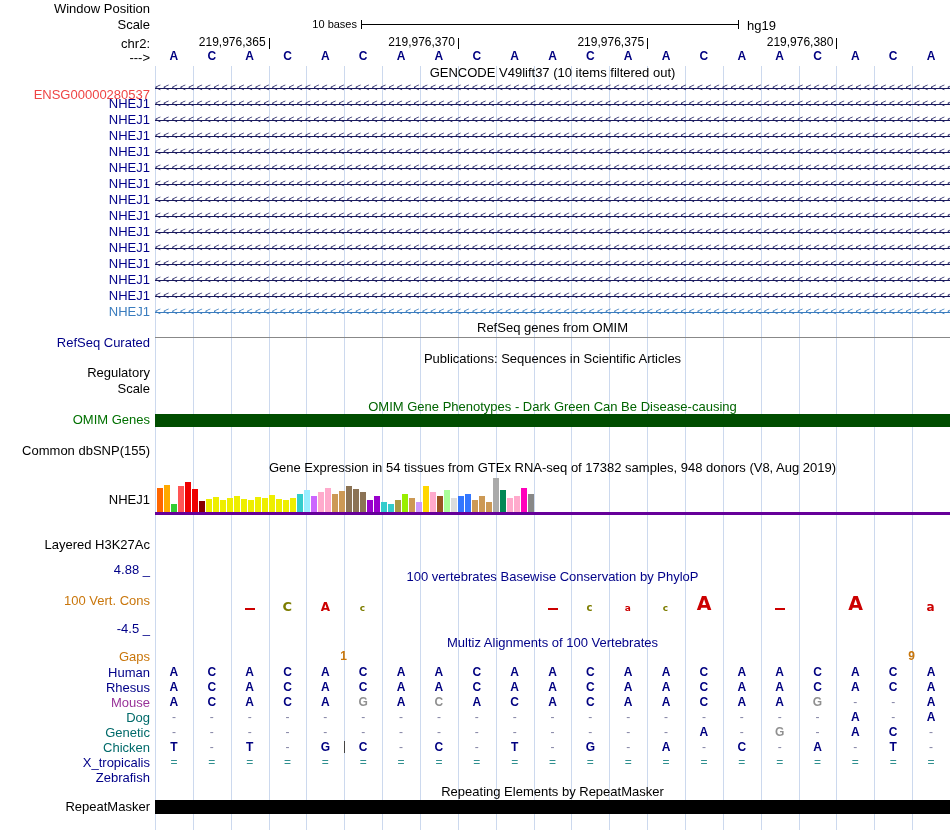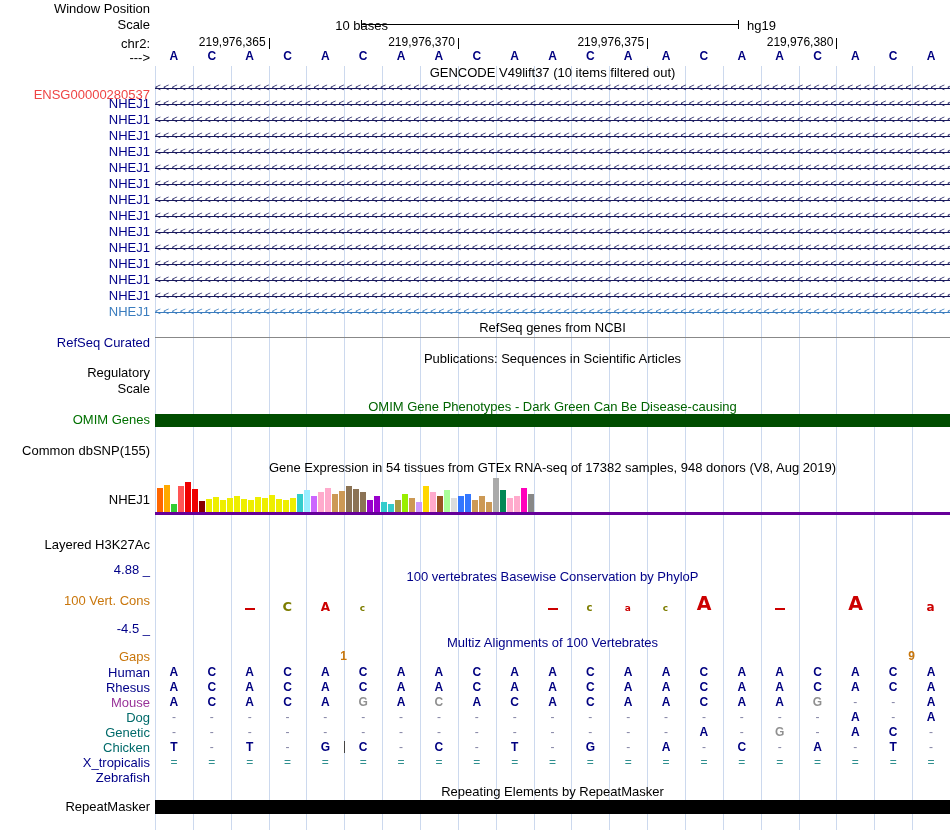--- a/index.html
+++ b/index.html
@@ -54,21 +54,21 @@
       <div class="grid" style="left: 760.714px; background: rgb(204, 217, 238);"></div>
       <div class="grid" style="left: 798.571px; background: rgb(204, 217, 238);"></div>
       <div class="grid" style="left: 836.429px; background: rgb(204, 217, 238);"></div>
       <div class="grid" style="left: 874.286px; background: rgb(204, 217, 238);"></div>
       <div class="grid" style="left: 912.143px; background: rgb(204, 217, 238);"></div>
     </div>
 
   <span class="ll" style="top:2px">Window Position</span>
 
   <span class="ll" style="top:18px">Scale</span>
-  <span style="position:absolute;right:562px;top:18px;font-size:13px">10 bases</span>
+  <span style="position:absolute;right:593px;top:18px;font-size:11px">10 bases</span>
   <div class="scale-line"></div>
   <div class="scale-end" style="left:361px"></div>
   <div class="scale-end" style="left:738px"></div>
   <span style="position:absolute;left:747px;top:18px;font-size:13px">hg19</span>
 
   <span class="ll" style="top:37px">chr2:</span>
   <div id="ruler">
       <div class="rtick" style="left: 268.571px;"></div>
       <span class="rnum" style="right: 684.429px;">219,976,365</span>
       <div class="rtick" style="left: 457.857px;"></div>
@@ -176,21 +176,21 @@
         <span class="garrows" style="color: rgb(26, 26, 94);">&lt;&lt;&lt;&lt;&lt;&lt;&lt;&lt;&lt;&lt;&lt;&lt;&lt;&lt;&lt;&lt;&lt;&lt;&lt;&lt;&lt;&lt;&lt;&lt;&lt;&lt;&lt;&lt;&lt;&lt;&lt;&lt;&lt;&lt;&lt;&lt;&lt;&lt;&lt;&lt;&lt;&lt;&lt;&lt;&lt;&lt;&lt;&lt;&lt;&lt;&lt;&lt;&lt;&lt;&lt;&lt;&lt;&lt;&lt;&lt;&lt;&lt;&lt;&lt;&lt;&lt;&lt;&lt;&lt;&lt;&lt;&lt;&lt;&lt;&lt;&lt;&lt;&lt;&lt;&lt;&lt;&lt;&lt;&lt;&lt;&lt;&lt;&lt;&lt;&lt;&lt;&lt;&lt;&lt;&lt;&lt;&lt;&lt;&lt;&lt;&lt;&lt;&lt;&lt;&lt;&lt;&lt;&lt;&lt;&lt;</span>
       </div>
       <span class="ll" style="top: 289px; color: rgb(0, 0, 136);">NHEJ1</span>
       <div class="gene-row" style="top: 304px;">
         <div class="gline" style="background: rgb(58, 124, 190);"></div>
         <span class="garrows" style="color: rgb(58, 124, 190);">&lt;&lt;&lt;&lt;&lt;&lt;&lt;&lt;&lt;&lt;&lt;&lt;&lt;&lt;&lt;&lt;&lt;&lt;&lt;&lt;&lt;&lt;&lt;&lt;&lt;&lt;&lt;&lt;&lt;&lt;&lt;&lt;&lt;&lt;&lt;&lt;&lt;&lt;&lt;&lt;&lt;&lt;&lt;&lt;&lt;&lt;&lt;&lt;&lt;&lt;&lt;&lt;&lt;&lt;&lt;&lt;&lt;&lt;&lt;&lt;&lt;&lt;&lt;&lt;&lt;&lt;&lt;&lt;&lt;&lt;&lt;&lt;&lt;&lt;&lt;&lt;&lt;&lt;&lt;&lt;&lt;&lt;&lt;&lt;&lt;&lt;&lt;&lt;&lt;&lt;&lt;&lt;&lt;&lt;&lt;&lt;&lt;&lt;&lt;&lt;&lt;&lt;&lt;&lt;&lt;&lt;&lt;&lt;&lt;&lt;</span>
       </div>
       <span class="ll" style="top: 305px; color: rgb(58, 124, 190);">NHEJ1</span>
     </div>
 
-  <div class="hd" style="top:321px">RefSeq genes from NCBI</div>
+  <div class="hd" style="top:321px">RefSeq genes from OMIM</div>
   <div class="sep"></div>
   <span class="ll blue" style="top:336px">RefSeq Curated</span>
 
   <div class="hd" style="top:352px">Publications: Sequences in Scientific Articles</div>
   <span class="ll" style="top:366px">Regulatory</span>
   <span class="ll" style="top:382px">Scale</span>
 
   <div class="hd dgreen" style="top:400px">OMIM Gene Phenotypes - Dark Green Can Be Disease-causing</div>
   <span class="ll green" style="top:413px">OMIM Genes</span>
   <div class="omim-bar" style="background: rgb(0, 77, 0);"></div>

